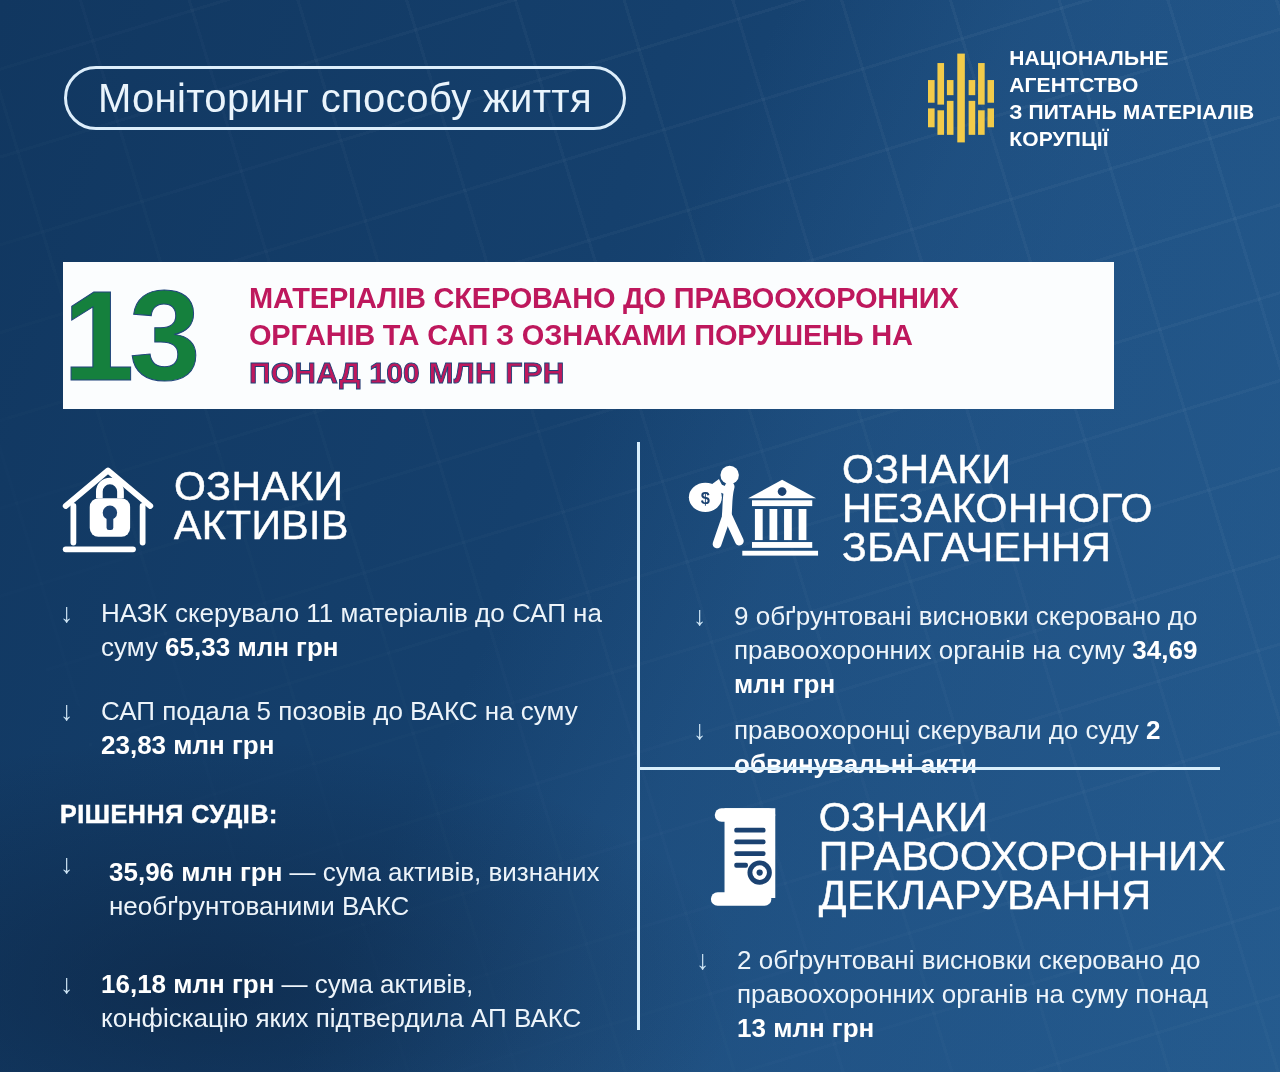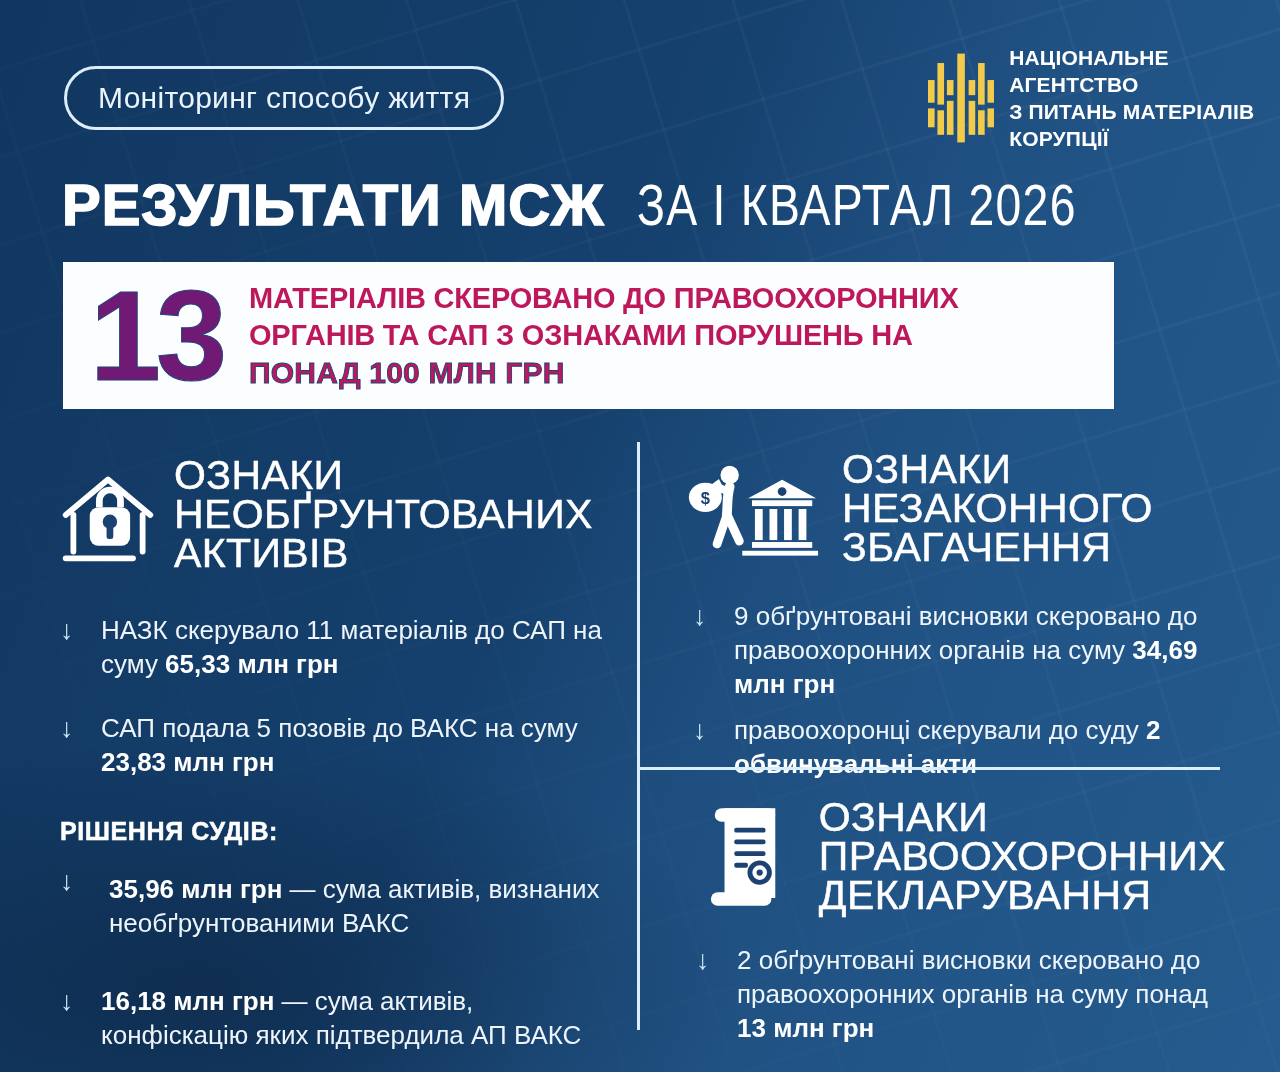--- a/index.html
+++ b/index.html
@@ -24,38 +24,38 @@
   }
   .bg-streak{
     position:absolute;inset:0;
     background:radial-gradient(62% 34% at 16% 92%, rgba(9,26,50,.45), transparent 68%);
   }
 
   .badge{
     position:absolute;left:64px;top:66px;height:58px;
     display:flex;align-items:center;padding:0 31px;
     border:3px solid #ddeefb;border-radius:33px;
-    color:#eaf4fc;font-size:30px;letter-spacing:.3px;
+    color:#eaf4fc;font-size:40px;letter-spacing:.3px;
   }
 
   .brand{position:absolute;left:928px;top:44px;display:flex;align-items:center;gap:15px;}
   .brand svg{display:block;}
   .brand-text{color:#ffffff;font-size:21px;line-height:27px;font-weight:700;letter-spacing:.2px;}
 
   .title{position:absolute;left:62px;top:168px;color:#fff;font-size:58px;line-height:74px;white-space:nowrap;}
   .title-strong{font-weight:700;-webkit-text-stroke:1.6px #fff;letter-spacing:1px;}
   .title-light{display:inline-block;transform:scaleX(.8);transform-origin:left center;
     font-weight:400;letter-spacing:1.5px;margin-left:16px;}
 
   .stat-panel{
     position:absolute;left:63px;top:262px;width:1051px;height:147px;
     background:#fbfdfe;display:flex;align-items:center;
   }
   .stat-number{
-    flex:0 0 186px;text-align:center;color:#701a75;
+    flex:0 0 186px;color:#15803d;
     font-size:128px;font-weight:700;letter-spacing:-5px;line-height:1;
     -webkit-text-stroke:1px #21457c;
   }
   .stat-text{color:#be185d;font-size:29px;line-height:37px;font-weight:700;letter-spacing:-.2px;}
   .stat-line-bold{font-size:30px;-webkit-text-stroke:.9px #1f4277;letter-spacing:.2px;}
 
   .section{position:absolute;color:#edf4fa;}
   .sec-header{display:flex;align-items:center;}
   .sec-title{font-size:41px;line-height:39px;font-weight:400;color:#fff;
     letter-spacing:.4px;-webkit-text-stroke:.5px #fff;}
@@ -114,24 +114,20 @@
           <rect x="63" y="60" width="7" height="20"></rect>
       </g>
     </svg>
     <div class="brand-text">
       <div>НАЦІОНАЛЬНЕ АГЕНТСТВО</div>
       <div>З ПИТАНЬ МАТЕРІАЛІВ</div>
       <div>КОРУПЦІЇ</div>
     </div>
   </div>
 
-  <div class="title">
-    <span class="title-strong">РЕЗУЛЬТАТИ МСЖ</span>
-    <span class="title-light">ЗА І КВАРТАЛ 2026</span>
-  </div>
 
   <div class="stat-panel">
     <div class="stat-number">13</div>
     <div class="stat-text">
       <div>МАТЕРІАЛІВ СКЕРОВАНО ДО ПРАВООХОРОННИХ</div>
       <div>ОРГАНІВ ТА САП З ОЗНАКАМИ ПОРУШЕНЬ НА</div>
       <div class="stat-line-bold">ПОНАД 100 МЛН ГРН</div>
     </div>
   </div>
 
@@ -144,21 +140,20 @@
           <path d="M8 52 L52 15 L96 52"></path>
           <path d="M8 97 H78"></path>
         </g>
         <rect x="33" y="44" width="42" height="40" rx="9" fill="#ffffff"></rect>
         <path d="M43 44 v-7 a11 11 0 0 1 22 0 v7" stroke="#ffffff" stroke-width="7" fill="none"></path>
         <circle cx="54" cy="59" r="7.5" fill="#1b4271"></circle>
         <rect x="50.5" y="63" width="7" height="14" rx="2.5" fill="#1b4271"></rect>
       </svg>
       <div class="sec-title">
         <div>ОЗНАКИ</div>
-        <div>НЕОБҐРУНТОВАНИХ</div>
         <div>АКТИВІВ</div>
       </div>
     </div>
     <div class="bullets bullets-main">
       <div class="bullet">
         <span class="arrow">↓</span>
         <p style="margin:0"><span>НАЗК скерувало 11 матеріалів до САП на суму </span><span class="b">65,33 млн грн</span></p>
       </div>
       <div class="bullet">
         <span class="arrow">↓</span>

